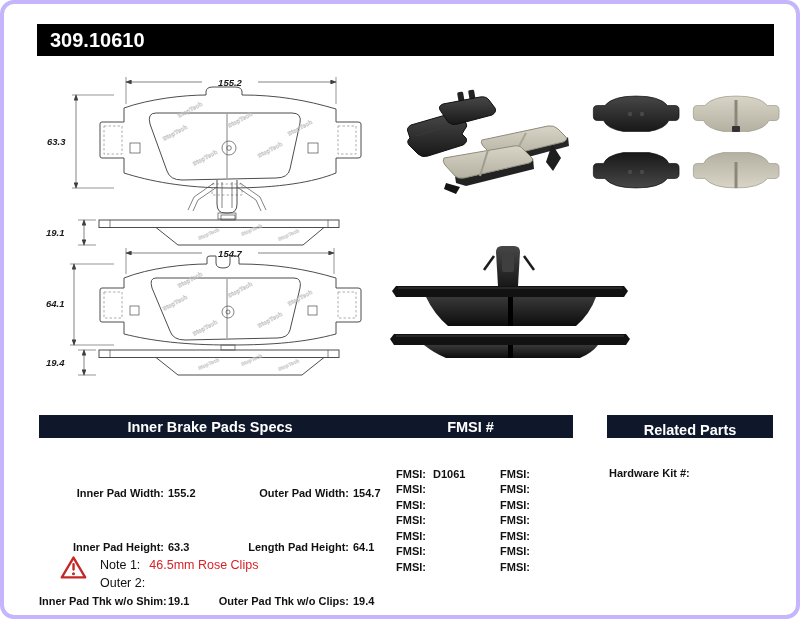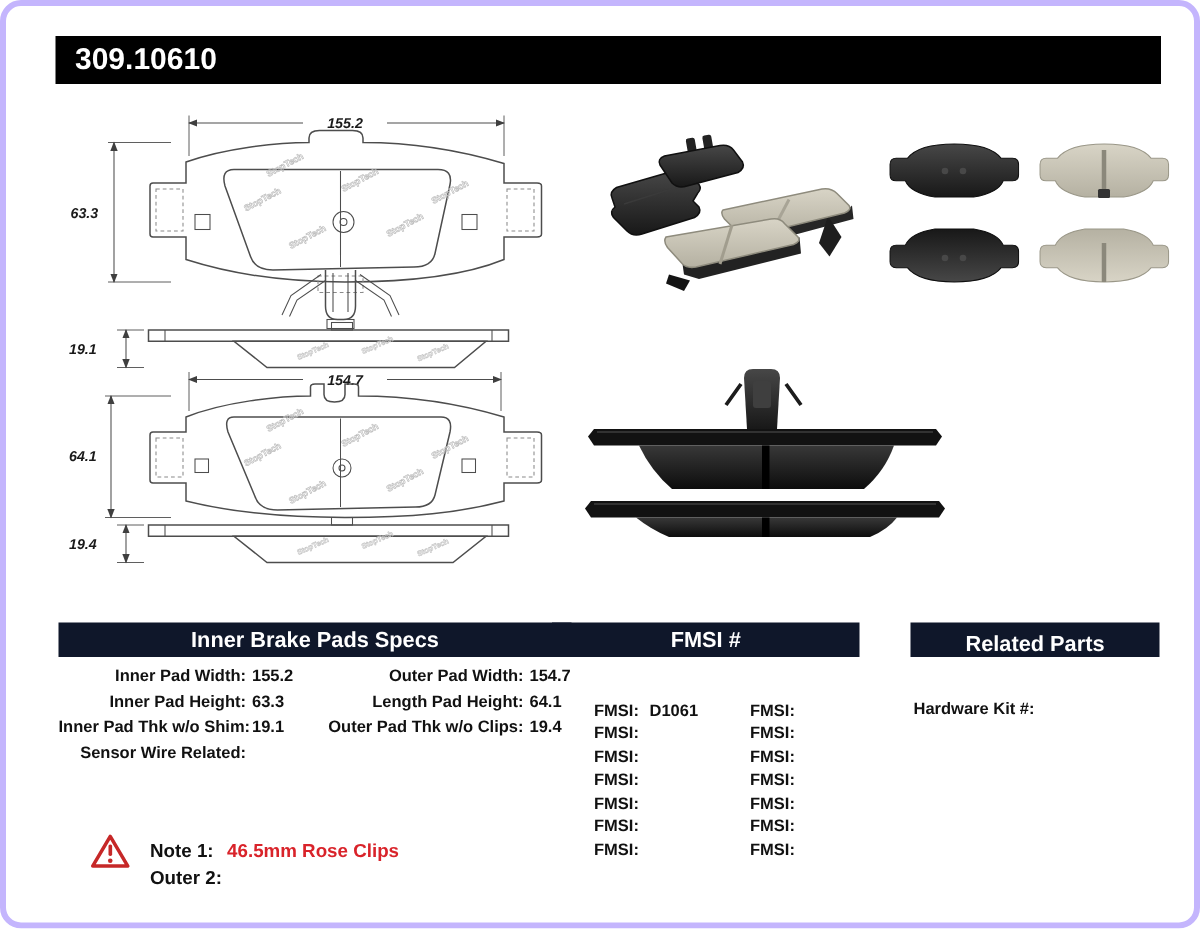--- a/index.html
+++ b/index.html
@@ -23,34 +23,34 @@
   
   .spec-bar{position:absolute;top:411px;height:23px;background:#0f172a;color:#fff;font-weight:bold;
             font-size:14.5px;display:flex;align-items:center;justify-content:center;}
   .bar-specs{left:35px;width:342px;}
   .bar-specs span{flex:1;text-align:center;}
   .bar-fmsi{left:364px;width:205px;}
   .bar-related{left:603px;width:166px;align-items:flex-end;}
   .rows{position:absolute;top:441px;}
   .inner-rows{left:35px;width:175px;}
   .outer-rows{left:210px;width:178px;}
-  .spec-row{display:flex;height:17px;align-items:flex-start;font-weight:bold;font-size:11px;white-space:nowrap;}
+  .spec-row{display:flex;height:17px;align-items:flex-end;font-weight:bold;font-size:11px;white-space:nowrap;margin-top:37px;}
   .inner-rows .lbl{width:125px;text-align:right;}
   .outer-rows .lbl{width:135px;text-align:right;}
   .spec-row .val{padding-left:4px;}
   .fmsi-grid{position:absolute;left:392px;top:462px;display:flex;justify-content:center;}
   .fmsi-col1{width:104px;}
   .fmsi-col2{width:96px;}
   .fmsi-row{display:flex;height:15.5px;align-items:center;font-weight:bold;font-size:11px;white-space:nowrap;}
   .fmsi-lbl{width:37px;}
   .related-row{position:absolute;left:605px;top:463px;font-weight:bold;font-size:11px;white-space:nowrap;}
   
   .note-block{position:absolute;left:56px;top:551px;display:flex;align-items:flex-start;}
   .note-lines{margin-left:13px;margin-top:1px;}
-  .note-line{height:18px;display:flex;align-items:flex-end;font-weight:bold;font-size:12.5px;white-space:nowrap;}
+  .note-line{height:18px;display:flex;align-items:center;font-weight:normal;font-size:12.5px;white-space:nowrap;}
   .note-lbl{color:#111;}
   .note-red{color:var(--note-red,#d9232a);margin-left:9px;}
 </style>
 </head>
 <body>
 
 <div class="page">
 
   <div class="title-bar">
     <span>309.10610</span>

